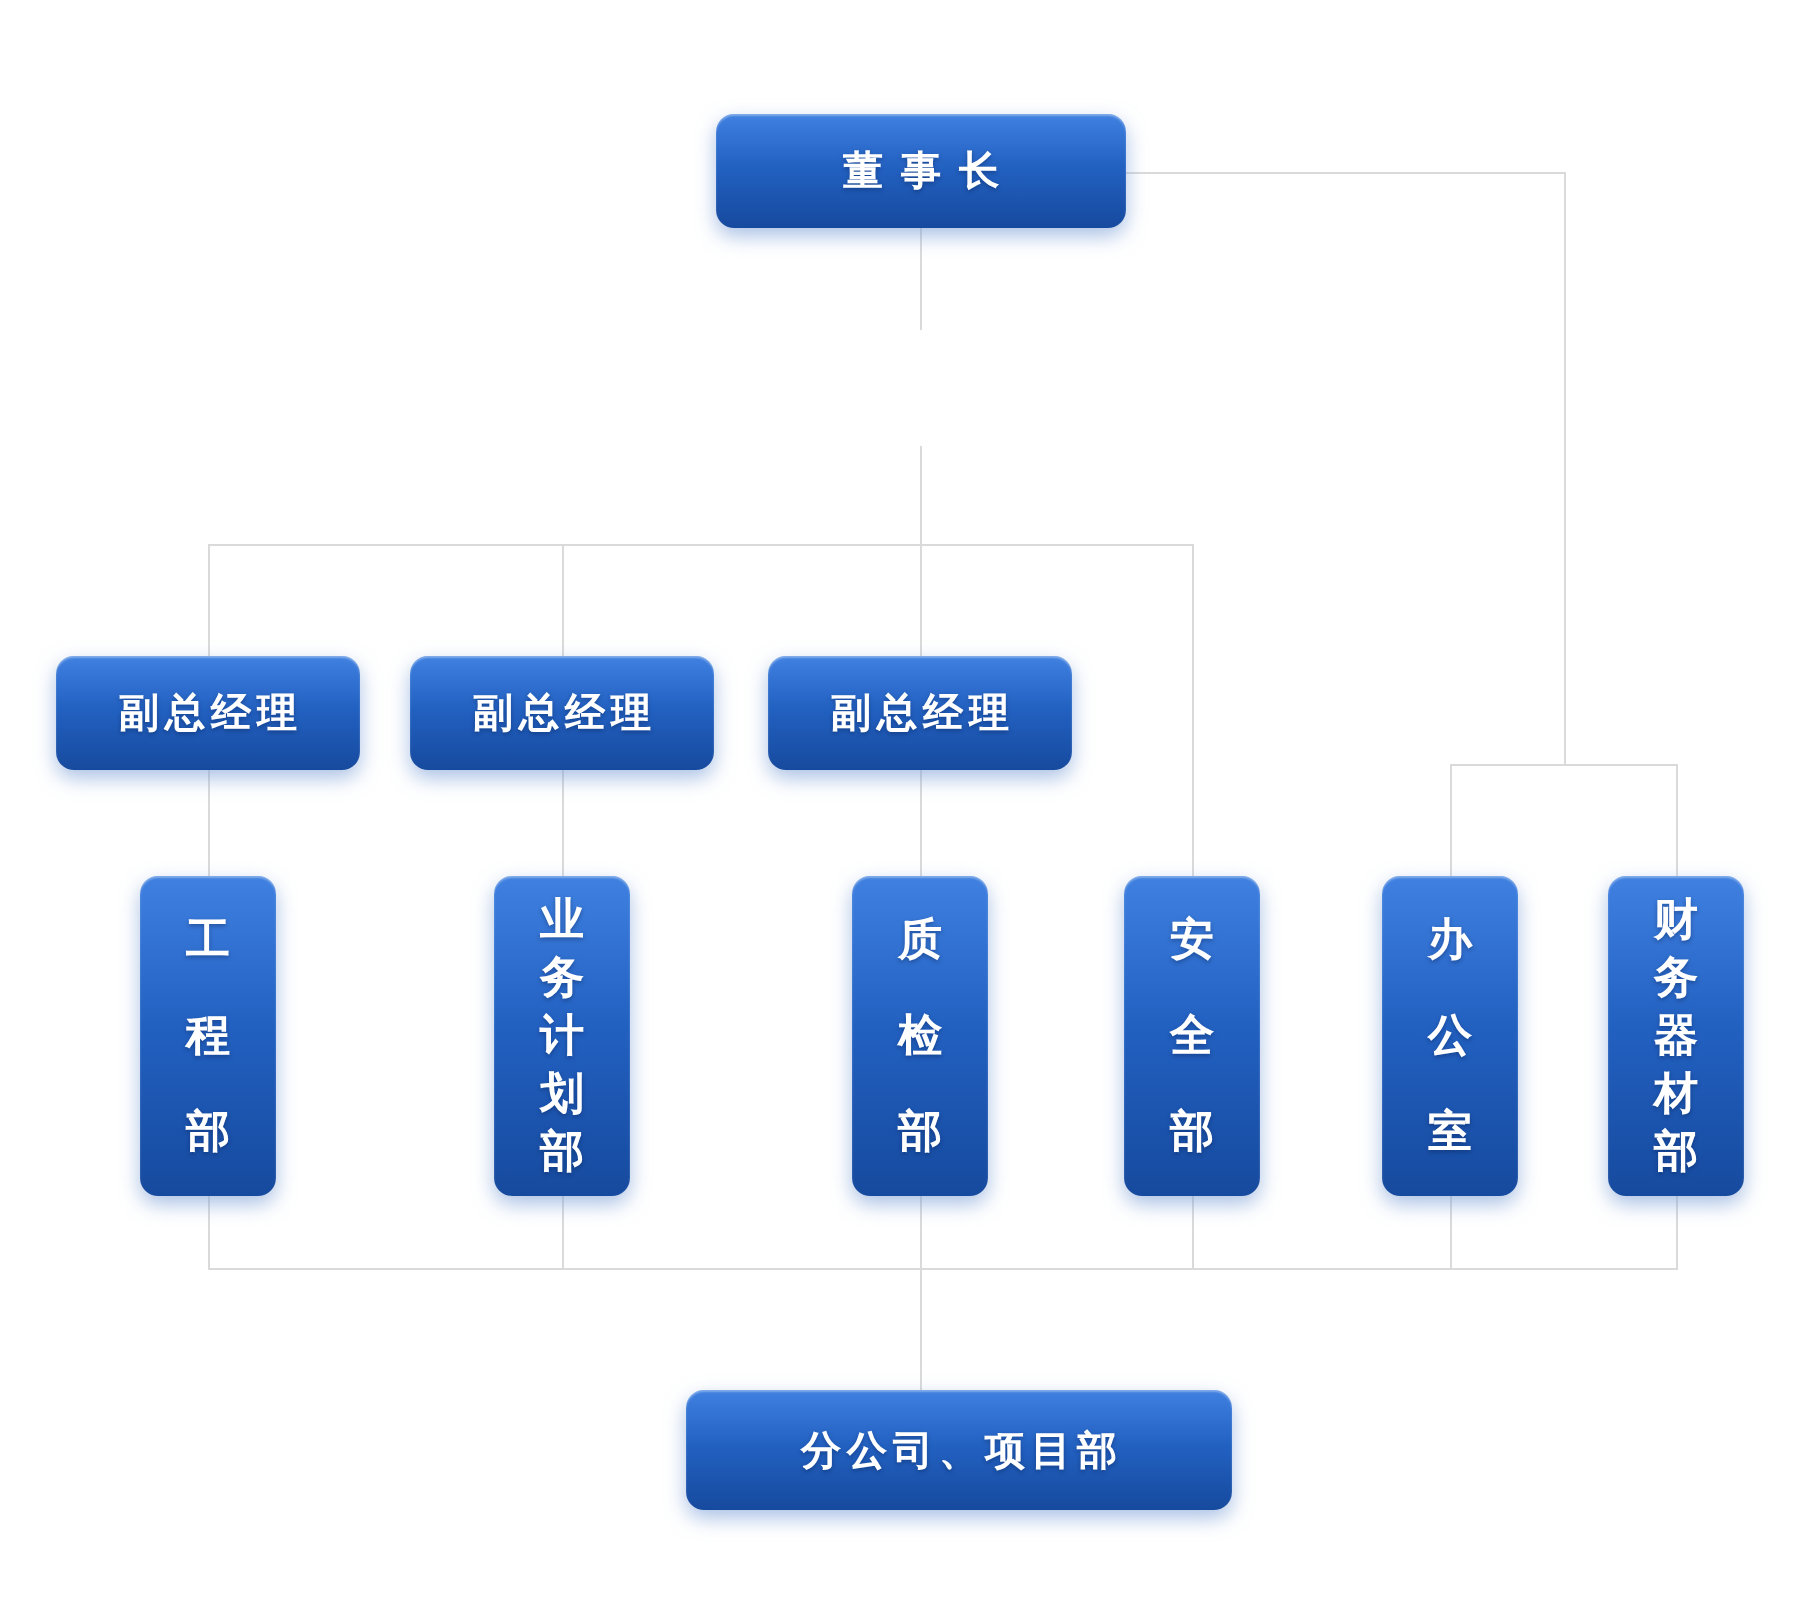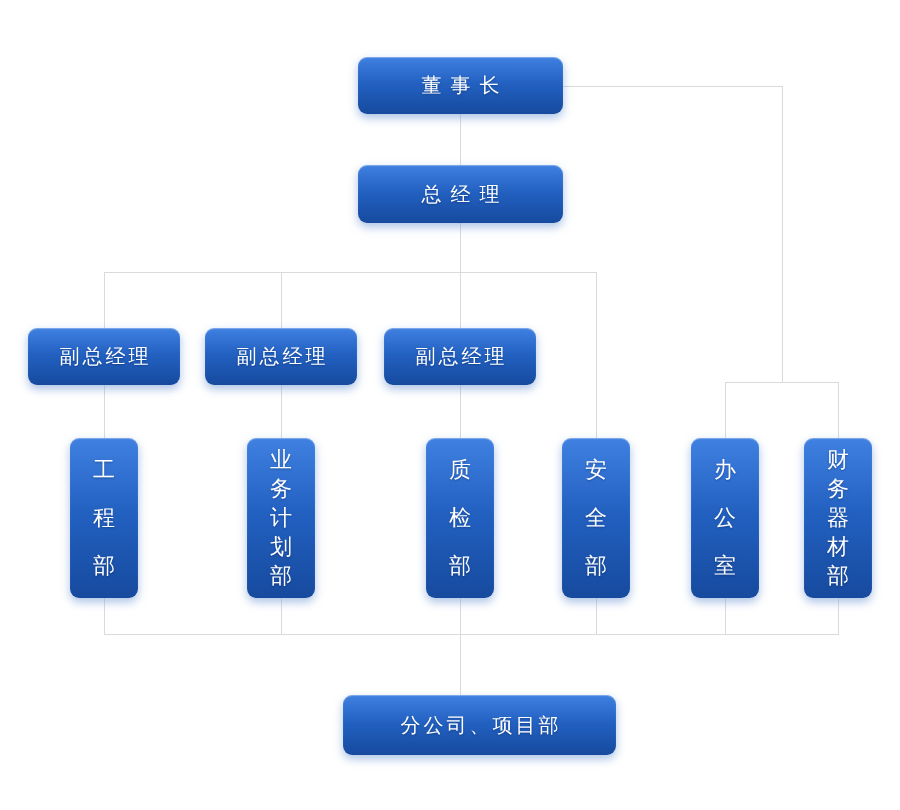--- a/index.html
+++ b/index.html
@@ -28,21 +28,21 @@
       var(--node-top,#3f80e0) 0%,
       var(--node-mid,#2260c0) 48%,
       var(--node-bottom,#164a9e) 100%);
     border-radius:9px;
     box-shadow:0 4px 10px rgba(125,160,215,.65),
                inset 0 1px 1px rgba(255,255,255,.35);
     color:var(--text,#fff);
     display:flex;
     align-items:center;
     justify-content:center;
-    font-weight:normal;
+    font-weight:bold;
     text-shadow:0 1px 2px rgba(0,20,60,.35);
   }
   .node.horiz span{
     font-size:20px;
   }
   .node.wide-space span{letter-spacing:9px;padding-left:9px;}
   .node.mid-space span{letter-spacing:3px;padding-left:3px;}
   .node.vert{
     flex-direction:column;
     justify-content:space-around;
@@ -82,23 +82,20 @@
   <div class="line v" style="left:596px;top:598px;height:36px;"></div>
   <div class="line v" style="left:725px;top:598px;height:36px;"></div>
   <div class="line v" style="left:838px;top:598px;height:36px;"></div>
   <div class="line h" style="left:104px;top:634px;width:735px;"></div>
   <div class="line v" style="left:460px;top:634px;height:62px;"></div>
 
   <div class="node horiz wide-space" style="left:358px;top:57px;width:205px;height:57px;">
     <span>董事长</span>
   </div>
 
-  <div class="node horiz wide-space" style="left:358px;top:165px;width:205px;height:58px;">
-    <span>总经理</span>
-  </div>
 
   <div class="node horiz mid-space" style="left:28px;top:328px;width:152px;height:57px;">
     <span>副总经理</span>
   </div>
 
   <div class="node horiz mid-space" style="left:205px;top:328px;width:152px;height:57px;">
     <span>副总经理</span>
   </div>
 
   <div class="node horiz mid-space" style="left:384px;top:328px;width:152px;height:57px;">

